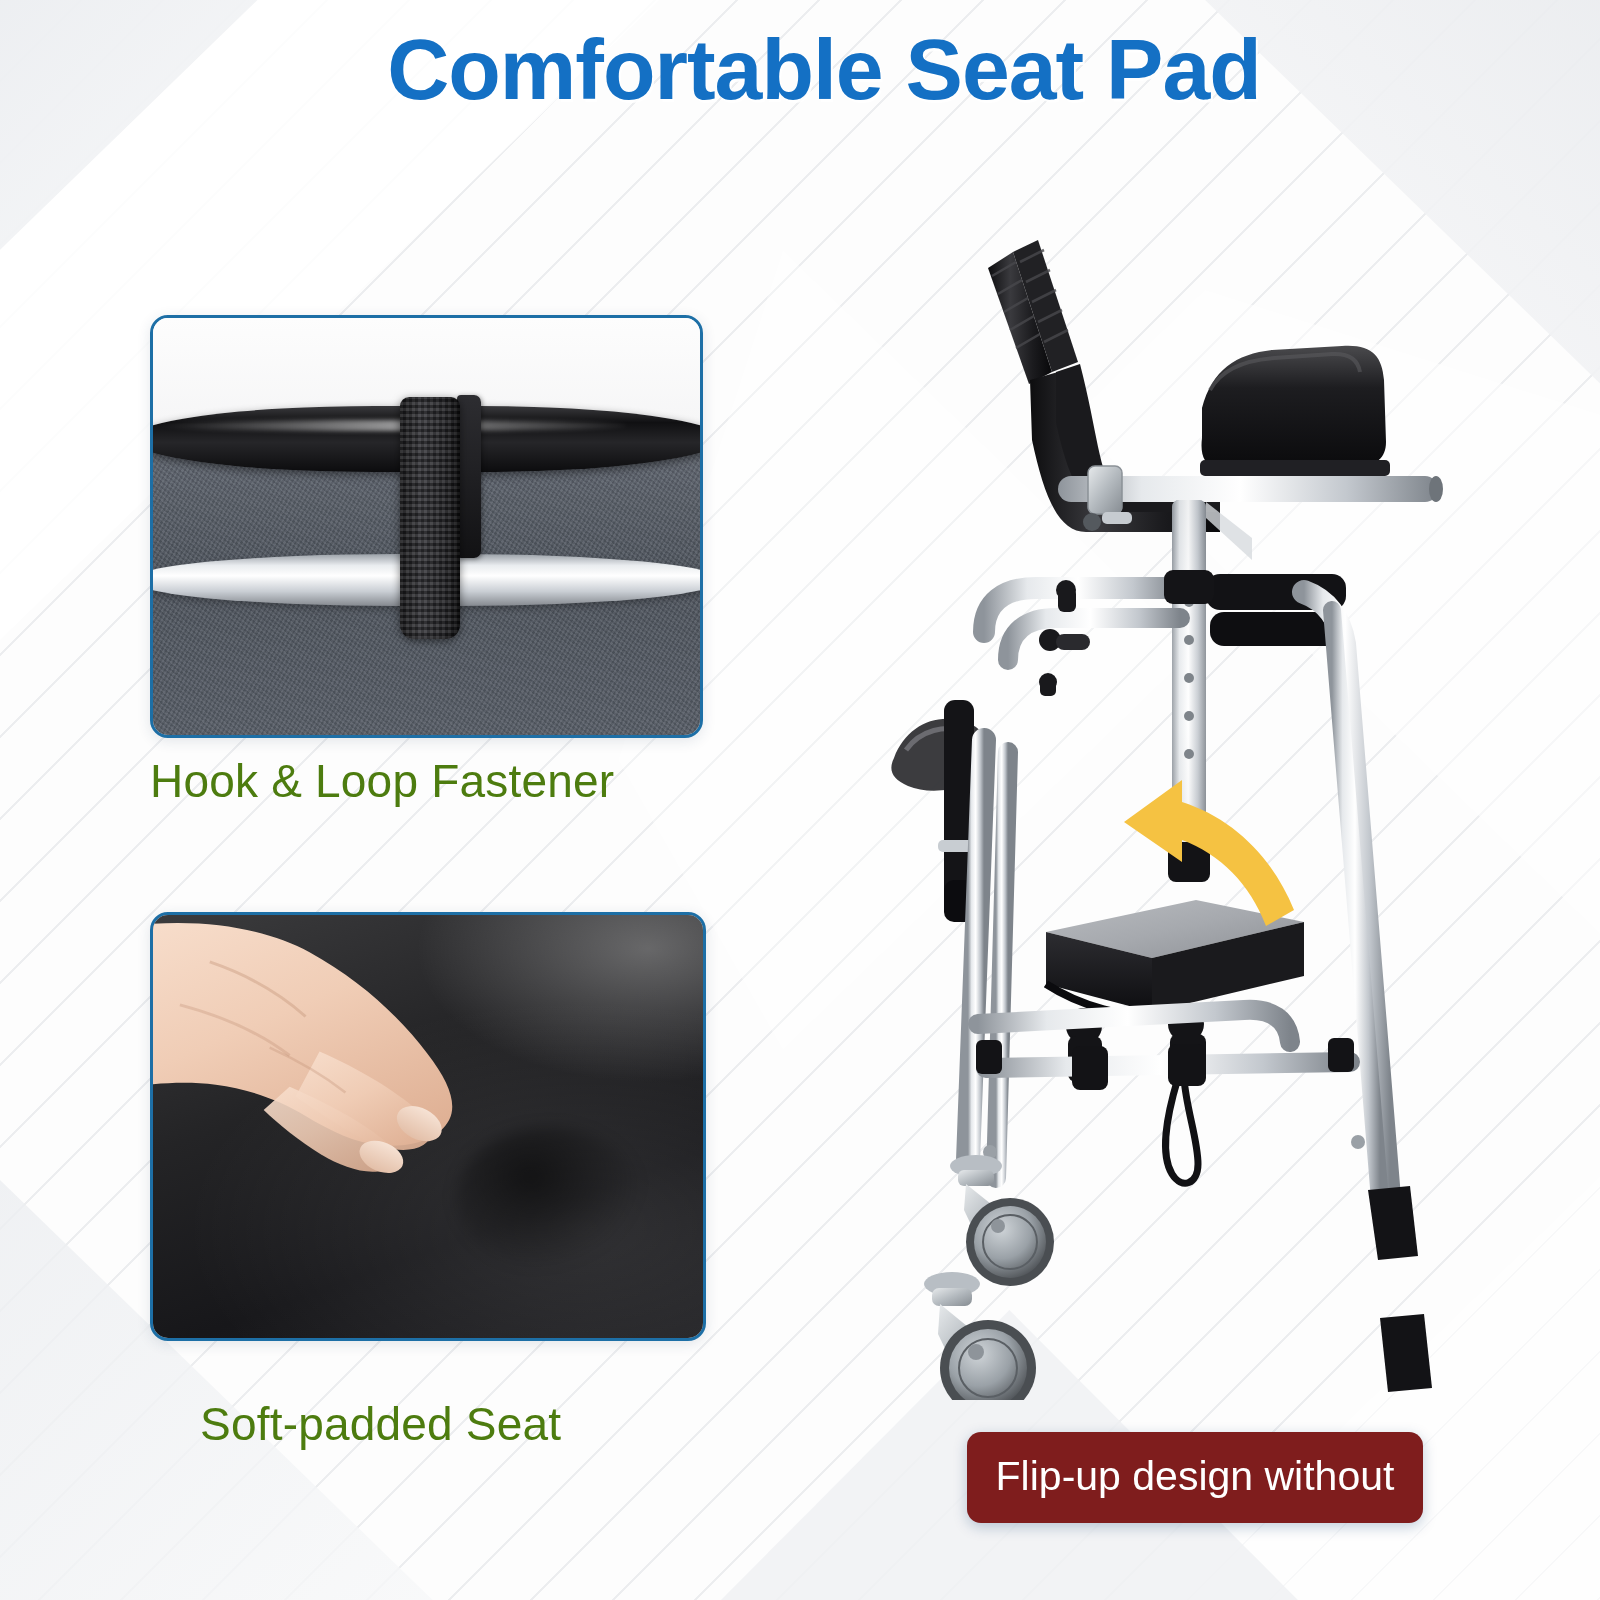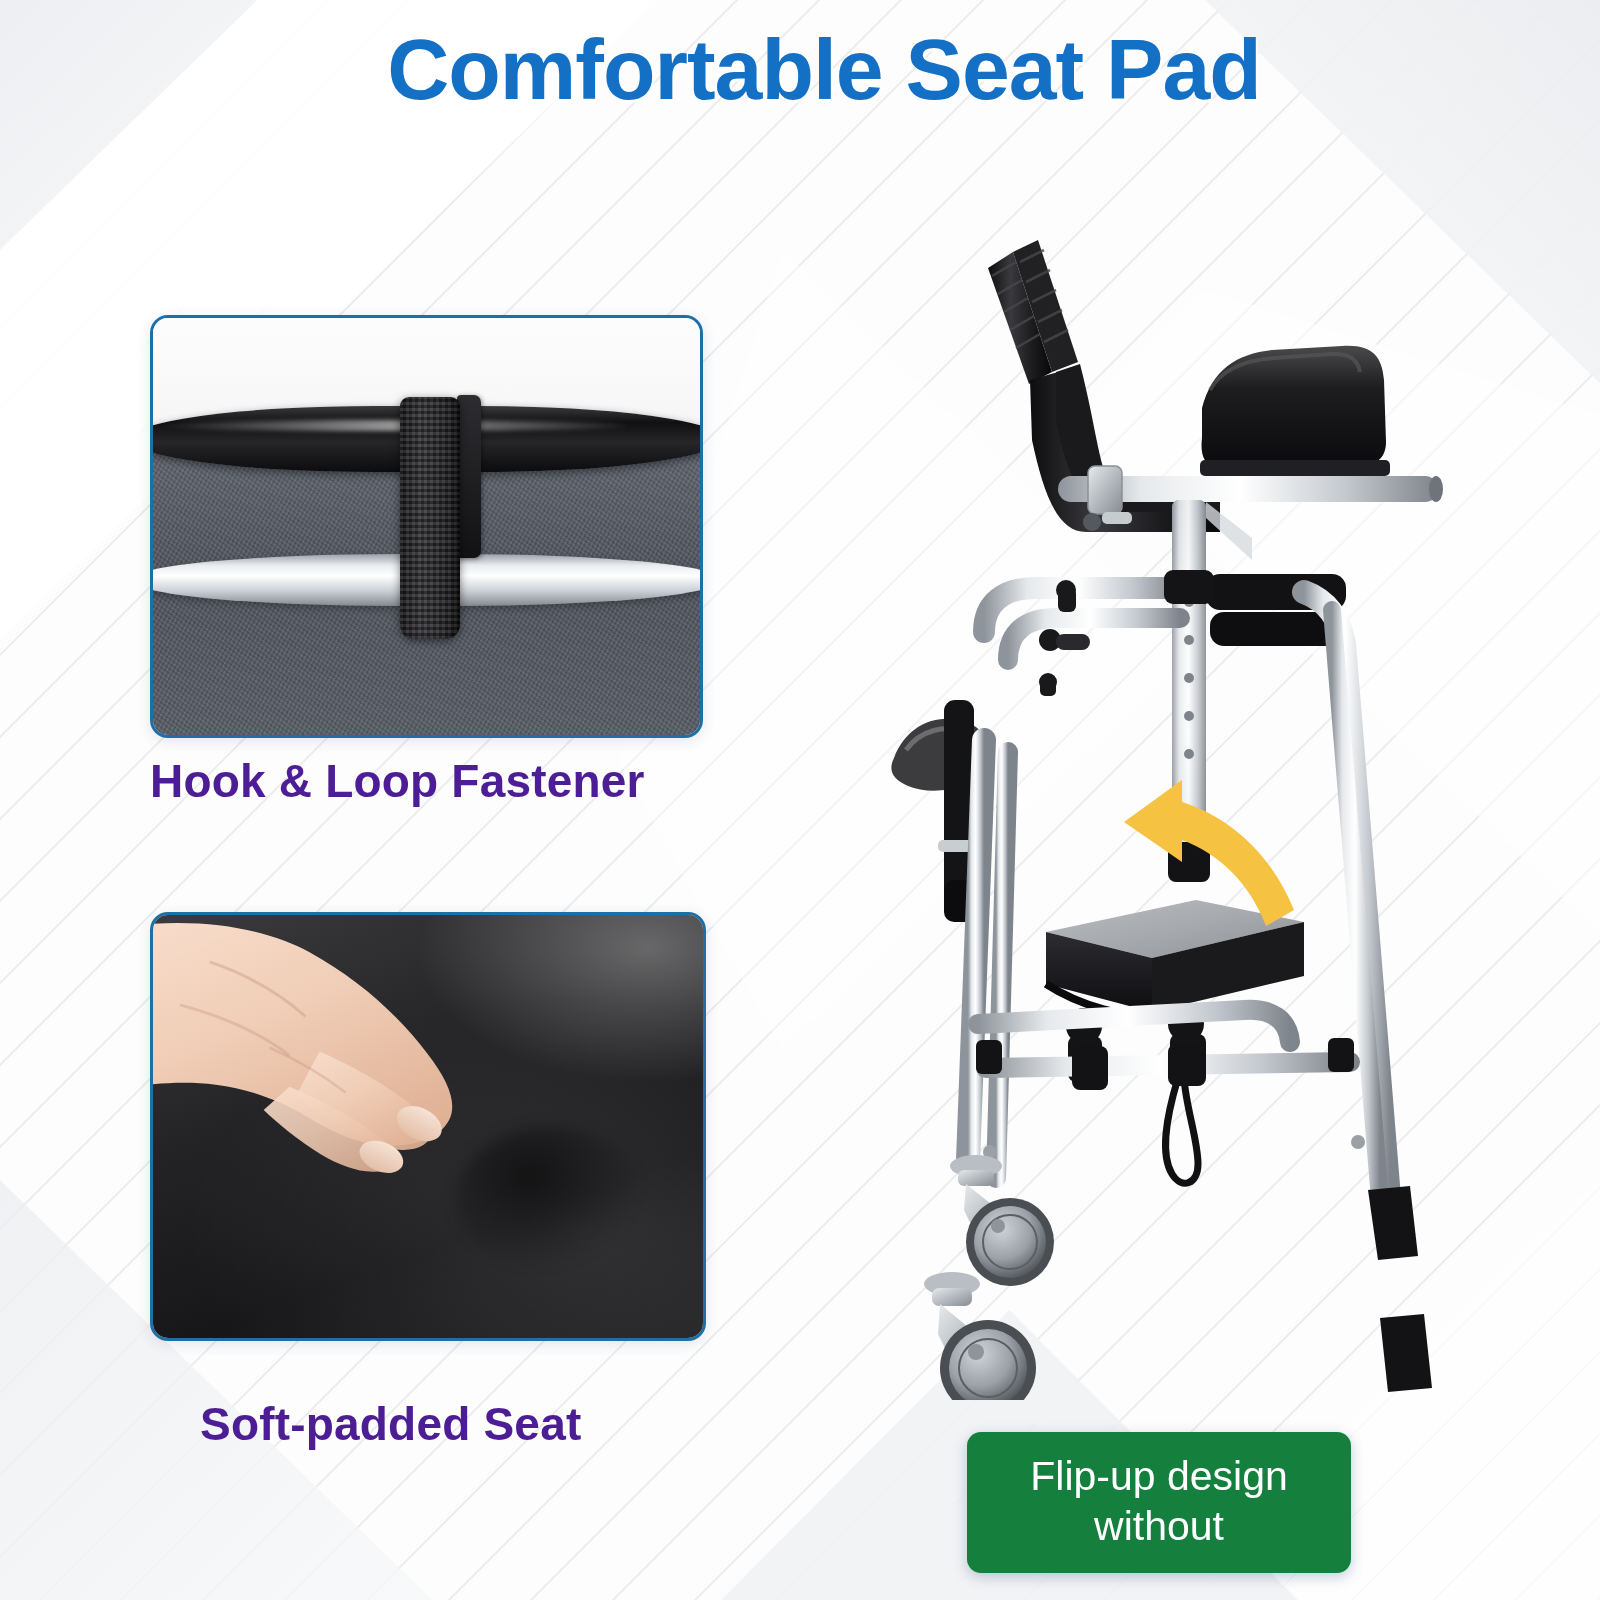--- a/index.html
+++ b/index.html
@@ -28,21 +28,21 @@
     color:#1470c4;line-height:1.05;
     text-shadow:2px 3px 0 rgba(255,255,255,.85);
     white-space:nowrap;
   }
   .inset{
     position:absolute;border:3px solid #1d6fa6;border-radius:18px;
     overflow:hidden;background:#fff;
     box-shadow:0 3px 14px rgba(30,60,90,.12);
   }
   .caption{
-    position:absolute;font-size:46px;color:#4c1d95;font-weight:700;
+    position:absolute;font-size:46px;color:#4d7c0f;font-weight:400;
     letter-spacing:.2px;white-space:nowrap;
   }
 
   
   #inset-hook{left:150px;top:315px;width:547px;height:417px;}
   .hl-white{position:absolute;left:0;top:0;width:100%;height:32%;
     background:linear-gradient(#fdfdfd,#f4f4f5);}
   .hl-felt{position:absolute;left:0;top:31%;width:100%;height:69%;
     background:
       repeating-linear-gradient(37deg, rgba(255,255,255,.05) 0 2px, rgba(0,0,0,.05) 2px 4px),
@@ -99,22 +99,22 @@
   .sp-hand{position:absolute;left:-6%;top:2%;width:78%;height:76%;}
   .sp-hand svg{width:100%;height:100%;display:block;}
   #cap-soft{left:200px;top:1357px;margin-top:40px;}
 
   
   .product{position:absolute;left:880px;top:140px;width:620px;height:1260px;}
   .product svg{width:100%;height:100%;display:block;}
 
   
   .callout{
-    position:absolute;left:967px;top:1432px;width:384px;
-    background:#15803d;border-radius:14px;
+    position:absolute;left:967px;top:1432px;width:456px;
+    background:#7f1d1d;border-radius:14px;
     padding:19px 26px 22px;box-sizing:border-box;
     color:#ffffff;text-align:center;
     font-size:41px;line-height:1.22;font-weight:400;
     box-shadow:0 4px 14px rgba(10,60,110,.25);
   }
 </style>
 </head>
 <body>
 
 <div class="stage">

